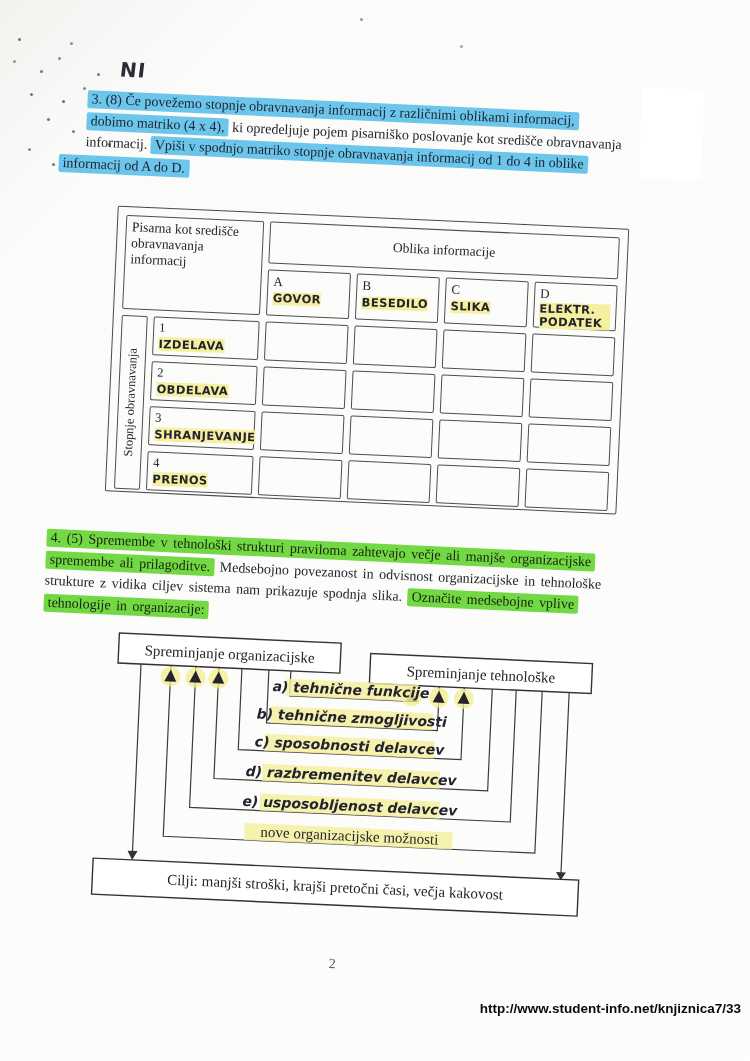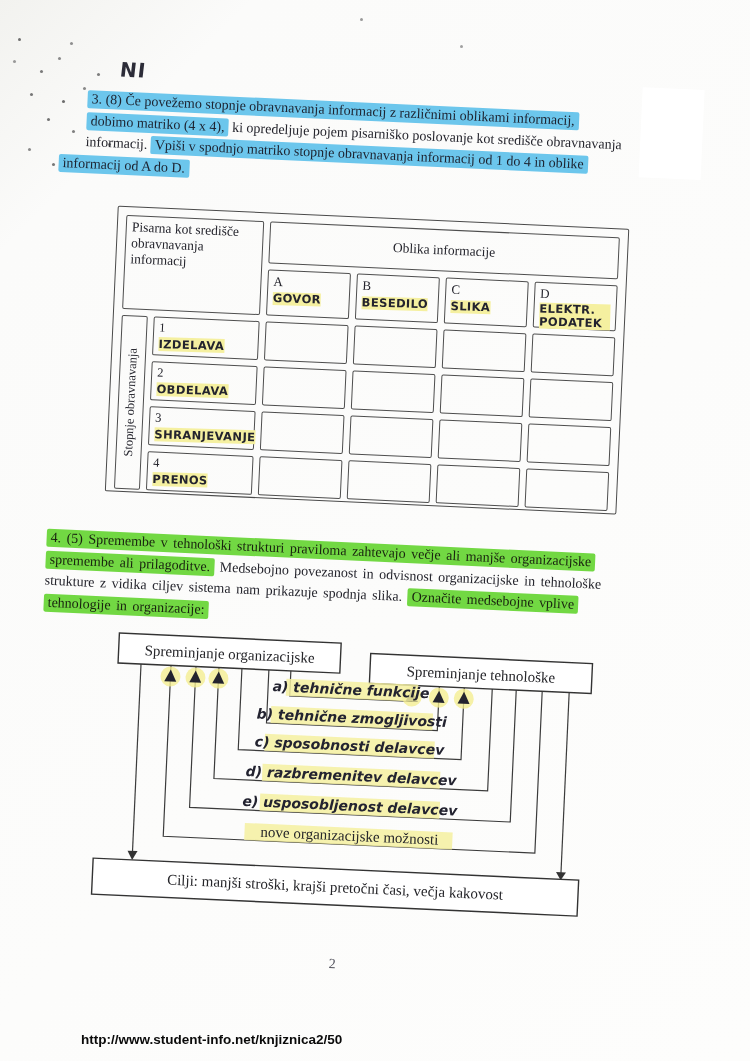--- a/index.html
+++ b/index.html
@@ -45,22 +45,22 @@
   .hw-caps{font-size:11.5px;letter-spacing:.4px;transform:rotate(-1deg);display:inline-block;}
   .col-head .hw-caps{margin-top:0px;line-height:13px;}
   .row-head .cell-num{display:block;font-size:12.5px;}
   .side-cell{border:1.3px solid #4e4e4e;border-radius:2px;position:relative;}
   .side-cell .vert{position:absolute;left:50%;top:50%;transform:translate(-50%,-50%) rotate(-90deg);
     white-space:nowrap;font-size:12.5px;color:#2c2c34;}
   
   .diagram{position:absolute;left:120px;top:620px;}
   
   .page-num{position:absolute;left:372px;top:940px;font-size:14px;color:#565660;}
-  .footer{position:absolute;left:47px;top:1032px;width:660px;display:flex;
-    justify-content:flex-start;font:700 13.5px "Liberation Sans",sans-serif;color:#0a0a0a;padding-left:34px;}
+  .footer{position:absolute;left:47px;top:1001px;width:660px;display:flex;
+    justify-content:flex-end;font:700 13.5px "Liberation Sans",sans-serif;color:#0a0a0a;padding-left:34px;}
   svg text{font-family:"Liberation Serif",serif;fill:#26262a;}
   svg text.hwl{font-family:"DejaVu Sans",sans-serif;font-style:italic;font-weight:600;
     font-size:14px;fill:#232330;}
 </style>
 </head>
 <body>
 
 <div class="noise"></div>
 
 <div class="scan-content">
@@ -196,14 +196,14 @@
       <rect x="162" y="191" width="208" height="17" fill="#f5f0a0" opacity="0.85"></rect>
       <text x="267" y="204" font-size="15" text-anchor="middle">nove organizacijske možnosti</text>
     </g>
   </svg>
 
   <div class="page-num">2</div>
 </div>
 
 <div class="footer">
   <span>http://www.student-info.net/knjiznica</span>
-  <span>2/50</span>
+  <span>7/33</span>
 </div>
 
 </body></html>

